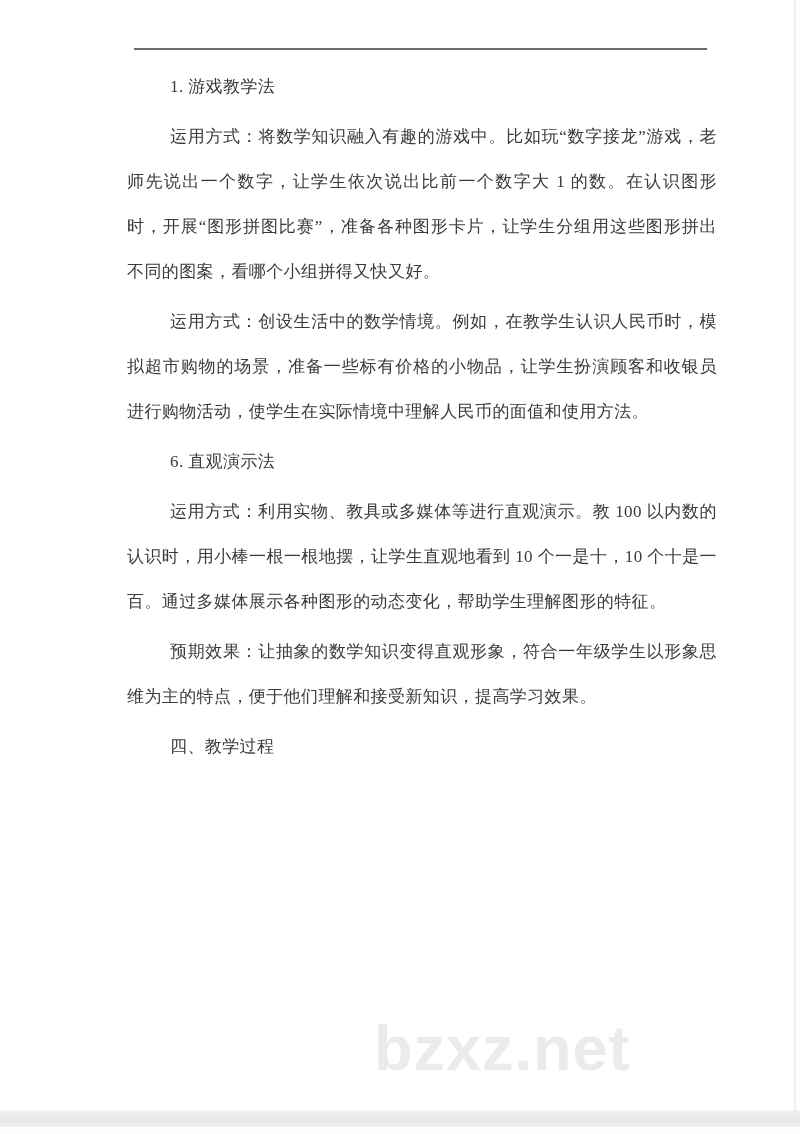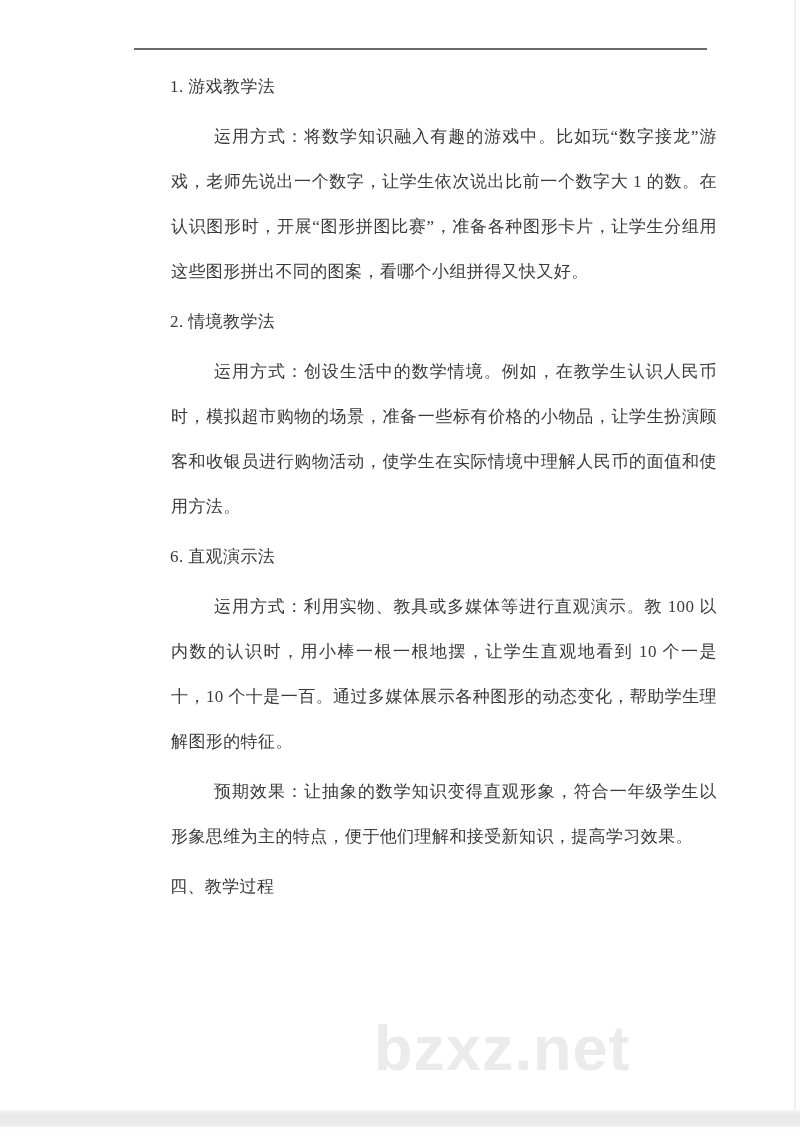--- a/index.html
+++ b/index.html
@@ -51,21 +51,20 @@
   }
   .block + .block {
     margin-top: 5px;
   }
   .heading {
     text-indent: 43px;
   }
   .para {
     text-indent: 43px;
     text-align: justify;
-    margin-left: 44px;
   }
   .watermark {
     position: absolute;
     left: 374px;
     top: 1012px;
     font-family: "Liberation Sans", "DejaVu Sans", sans-serif;
     font-weight: bold;
     font-size: 63px;
     letter-spacing: 1px;
     color: #ebebeb;
@@ -90,21 +89,20 @@
   }
 </style>
 </head>
 <body>
 
 <div class="page">
   <div class="content">
     <div class="header-divider"></div>
     <div class="block heading">1. 游戏教学法</div>
     <div class="block para">运用方式：将数学知识融入有趣的游戏中。比如玩“数字接龙”游戏，老师先说出一个数字，让学生依次说出比前一个数字大 1 的数。在认识图形时，开展“图形拼图比赛”，准备各种图形卡片，让学生分组用这些图形拼出不同的图案，看哪个小组拼得又快又好。</div>
-    <div class="block heading">2. 情境教学法</div>
     <div class="block para">运用方式：创设生活中的数学情境。例如，在教学生认识人民币时，模拟超市购物的场景，准备一些标有价格的小物品，让学生扮演顾客和收银员进行购物活动，使学生在实际情境中理解人民币的面值和使用方法。</div>
     <div class="block heading">6. 直观演示法</div>
     <div class="block para">运用方式：利用实物、教具或多媒体等进行直观演示。教 100 以内数的认识时，用小棒一根一根地摆，让学生直观地看到 10 个一是十，10 个十是一百。通过多媒体展示各种图形的动态变化，帮助学生理解图形的特征。</div>
     <div class="block para">预期效果：让抽象的数学知识变得直观形象，符合一年级学生以形象思维为主的特点，便于他们理解和接受新知识，提高学习效果。</div>
     <div class="block heading">四、教学过程</div>
   </div>
   <div class="watermark">bzxz.net</div>
   <div class="page-right-edge"></div>
 </div>
 <div class="page-gap"></div>

